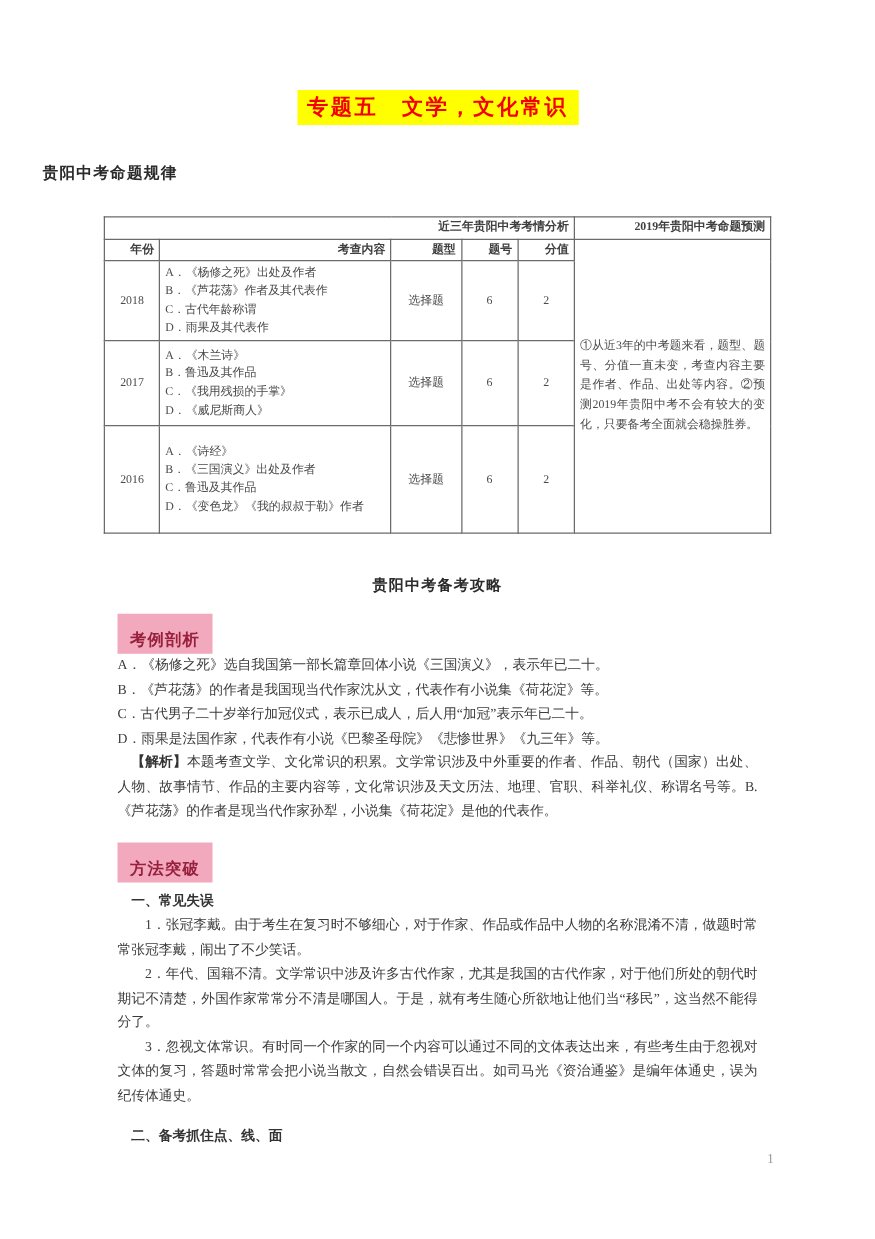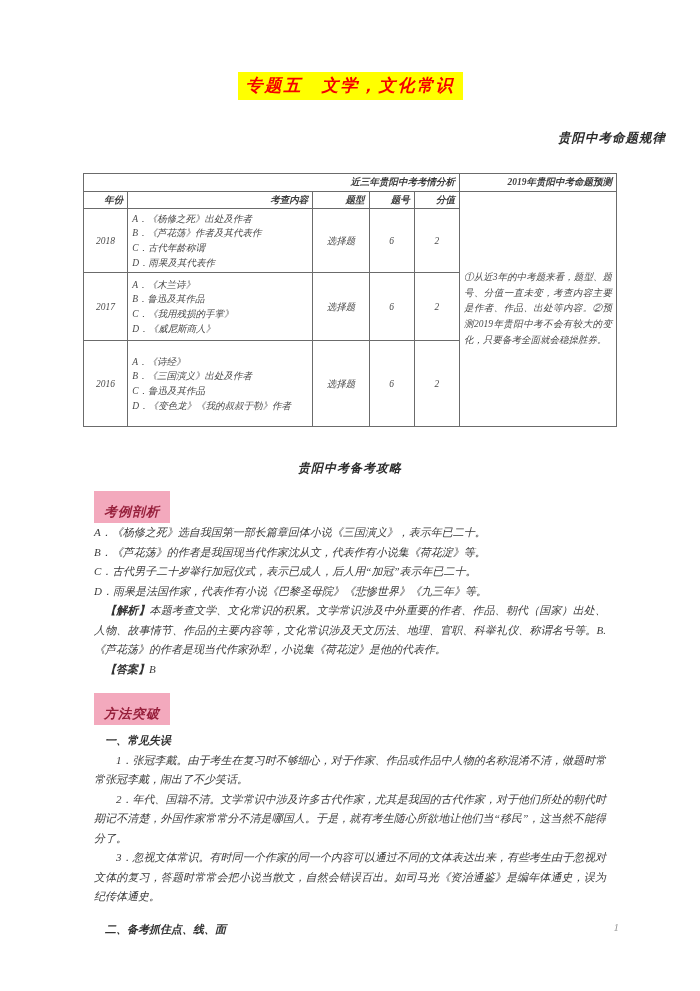--- a/index.html
+++ b/index.html
@@ -4,33 +4,32 @@
 <style>
   html,body{margin:0;padding:0;background:#ffffff;}
   .page{
     position:relative;
     width:632px;height:991px;
     margin:0 auto;
     background:#ffffff;
     font-family:"Liberation Serif","DejaVu Serif",serif;
     color:#3b3b3b;
     overflow:hidden;
-    font-style:italic;
   }
   
   .title-wrap{text-align:center;padding-top:72px;}
   .doc-title{
     display:inline-block;
     font-size:17px;font-weight:bold;letter-spacing:2px;
     color:#f40000;background:#ffff00;
     padding:2px 8px 3px;
   }
   .subtitle{
     margin-top:30px;
-    text-align:right;font-size:12.5px;font-weight:bold;color:#2b2b2b;
+    text-align:left;font-size:12.5px;font-weight:bold;color:#2b2b2b;
     letter-spacing:1px;
   }
   
   table.exam{
     border-collapse:collapse;
     margin:26px auto 0;
     width:534px;
     font-size:9.5px;line-height:1.55;color:#4a4a4a;
     table-layout:fixed;
   }
@@ -170,21 +169,20 @@
     <span class="tag">考例剖析</span>
 
 
     <p class="para">A．《杨修之死》选自我国第一部长篇章回体小说《三国演义》，表示年已二十。</p>
     <p class="para">B．《芦花荡》的作者是我国现当代作家沈从文，代表作有小说集《荷花淀》等。</p>
     <p class="para">C．古代男子二十岁举行加冠仪式，表示已成人，后人用“加冠”表示年已二十。</p>
     <p class="para">D．雨果是法国作家，代表作有小说《巴黎圣母院》《悲惨世界》《九三年》等。</p>
 
     <p class="para indent1"><span class="bold">【解析】</span><span>本题考查文学、文化常识的积累。文学常识涉及中外重要的作者、作品、朝代（国家）出处、人物、故事情节、作品的主要内容等，文化常识涉及天文历法、地理、官职、科举礼仪、称谓名号等。B.《芦花荡》的作者是现当代作家孙犁，小说集《荷花淀》是他的代表作。</span></p>
 
-    <p class="para indent1"><span class="bold">【答案】</span><span>B</span></p>
 
     <span class="tag">方法突破</span>
 
     <p class="para indent1 subhead">一、常见失误</p>
     <p class="para indent2">1．张冠李戴。由于考生在复习时不够细心，对于作家、作品或作品中人物的名称混淆不清，做题时常常张冠李戴，闹出了不少笑话。</p>
     <p class="para indent2">2．年代、国籍不清。文学常识中涉及许多古代作家，尤其是我国的古代作家，对于他们所处的朝代时期记不清楚，外国作家常常分不清是哪国人。于是，就有考生随心所欲地让他们当“移民”，这当然不能得分了。</p>
     <p class="para indent2">3．忽视文体常识。有时同一个作家的同一个内容可以通过不同的文体表达出来，有些考生由于忽视对文体的复习，答题时常常会把小说当散文，自然会错误百出。如司马光《资治通鉴》是编年体通史，误为纪传体通史。</p>
     <p class="para indent1 subhead mt">二、备考抓住点、线、面</p>
 
   </div>

